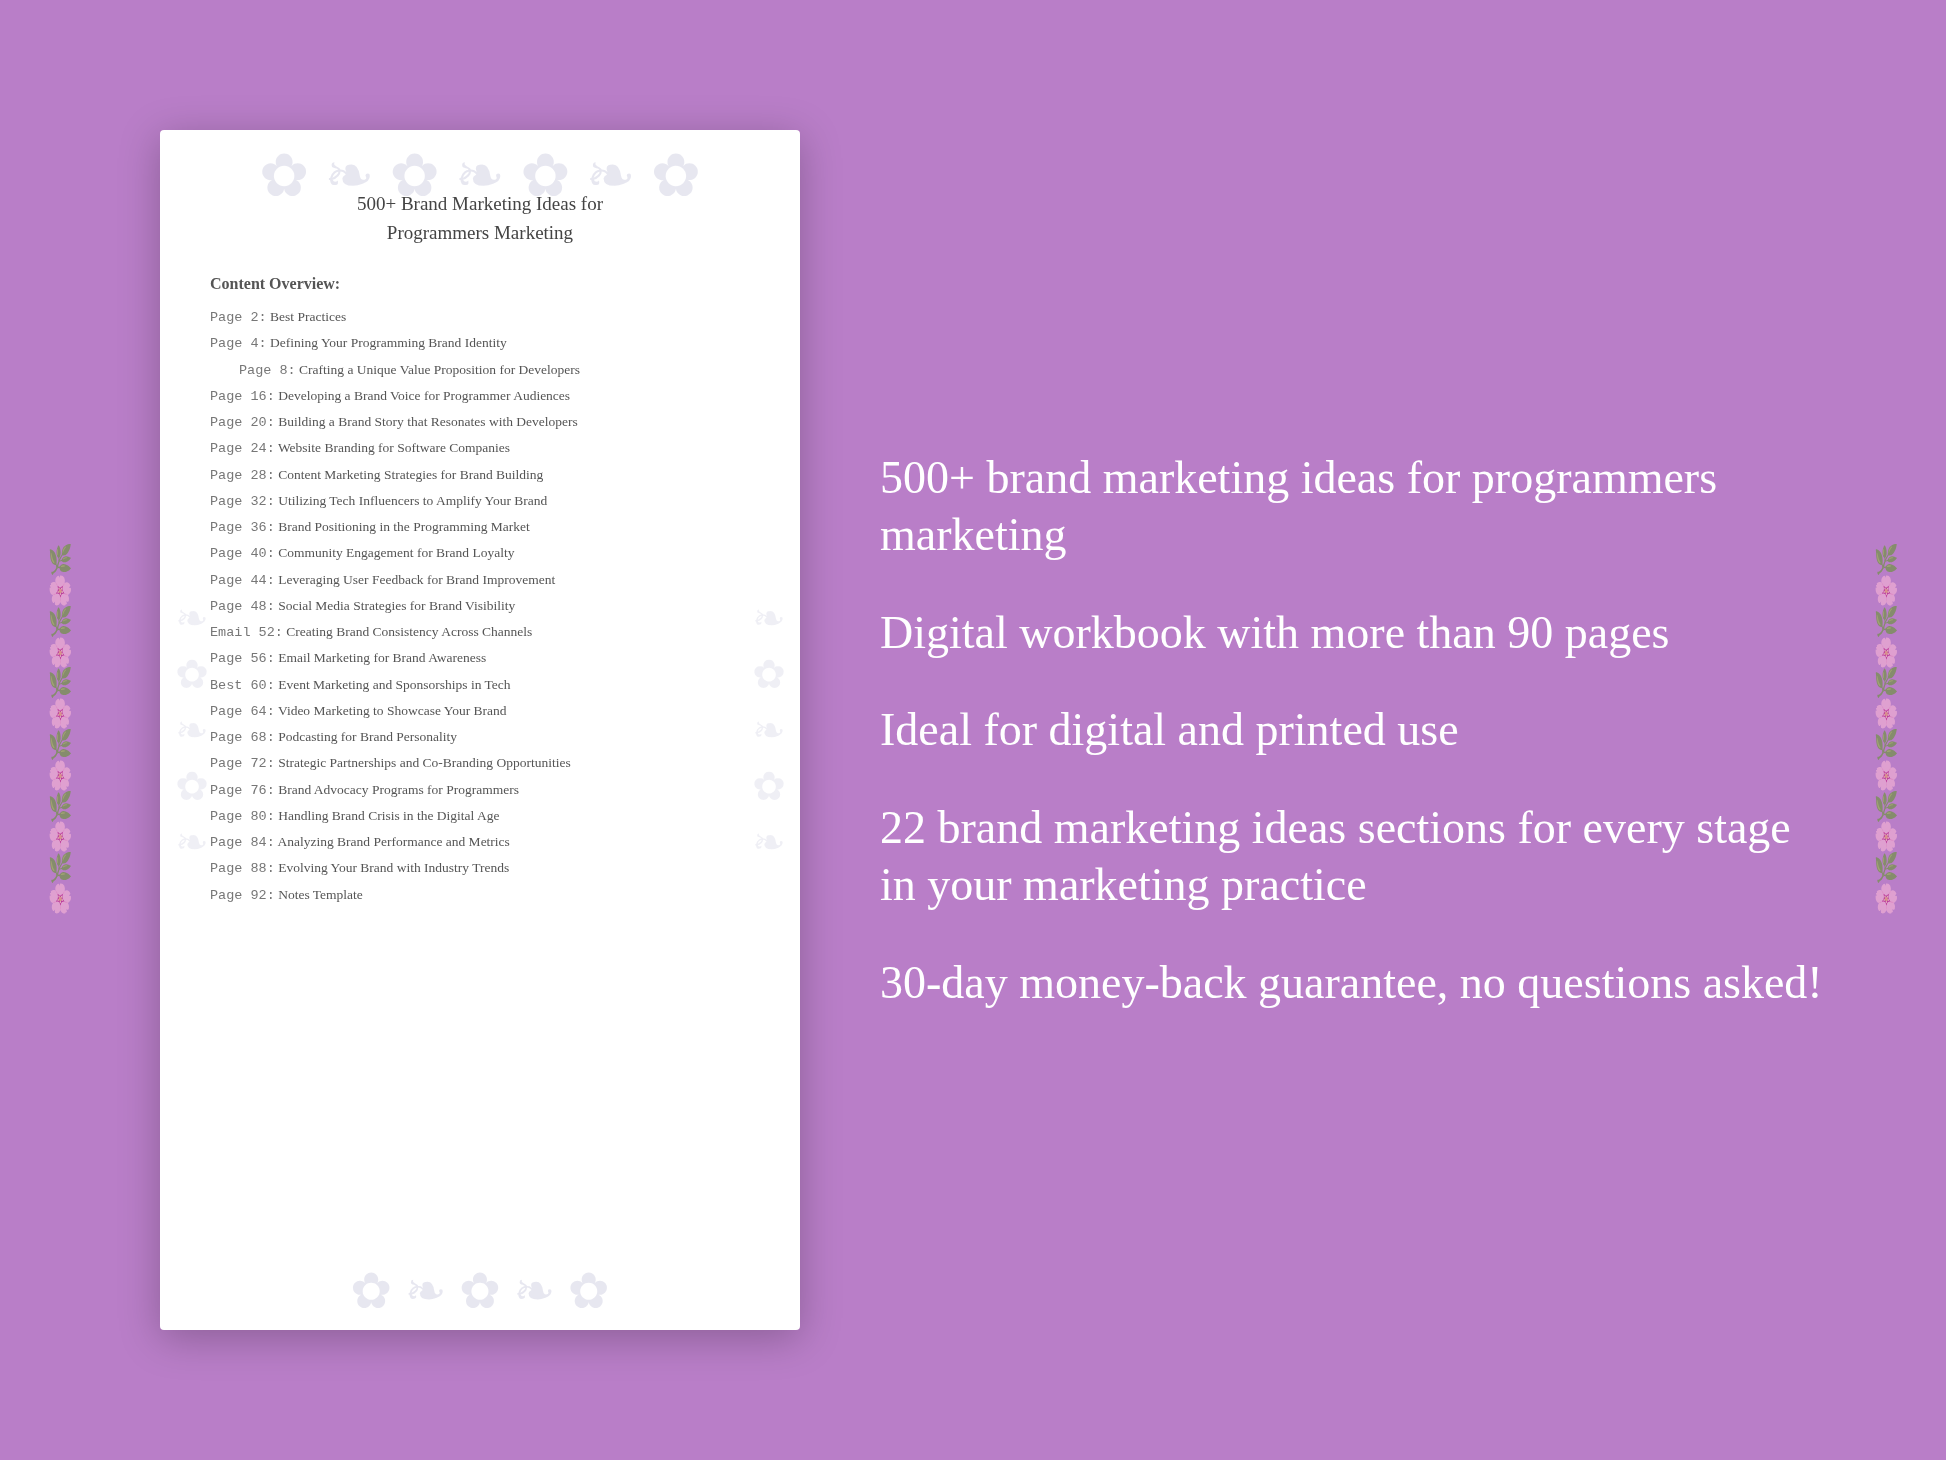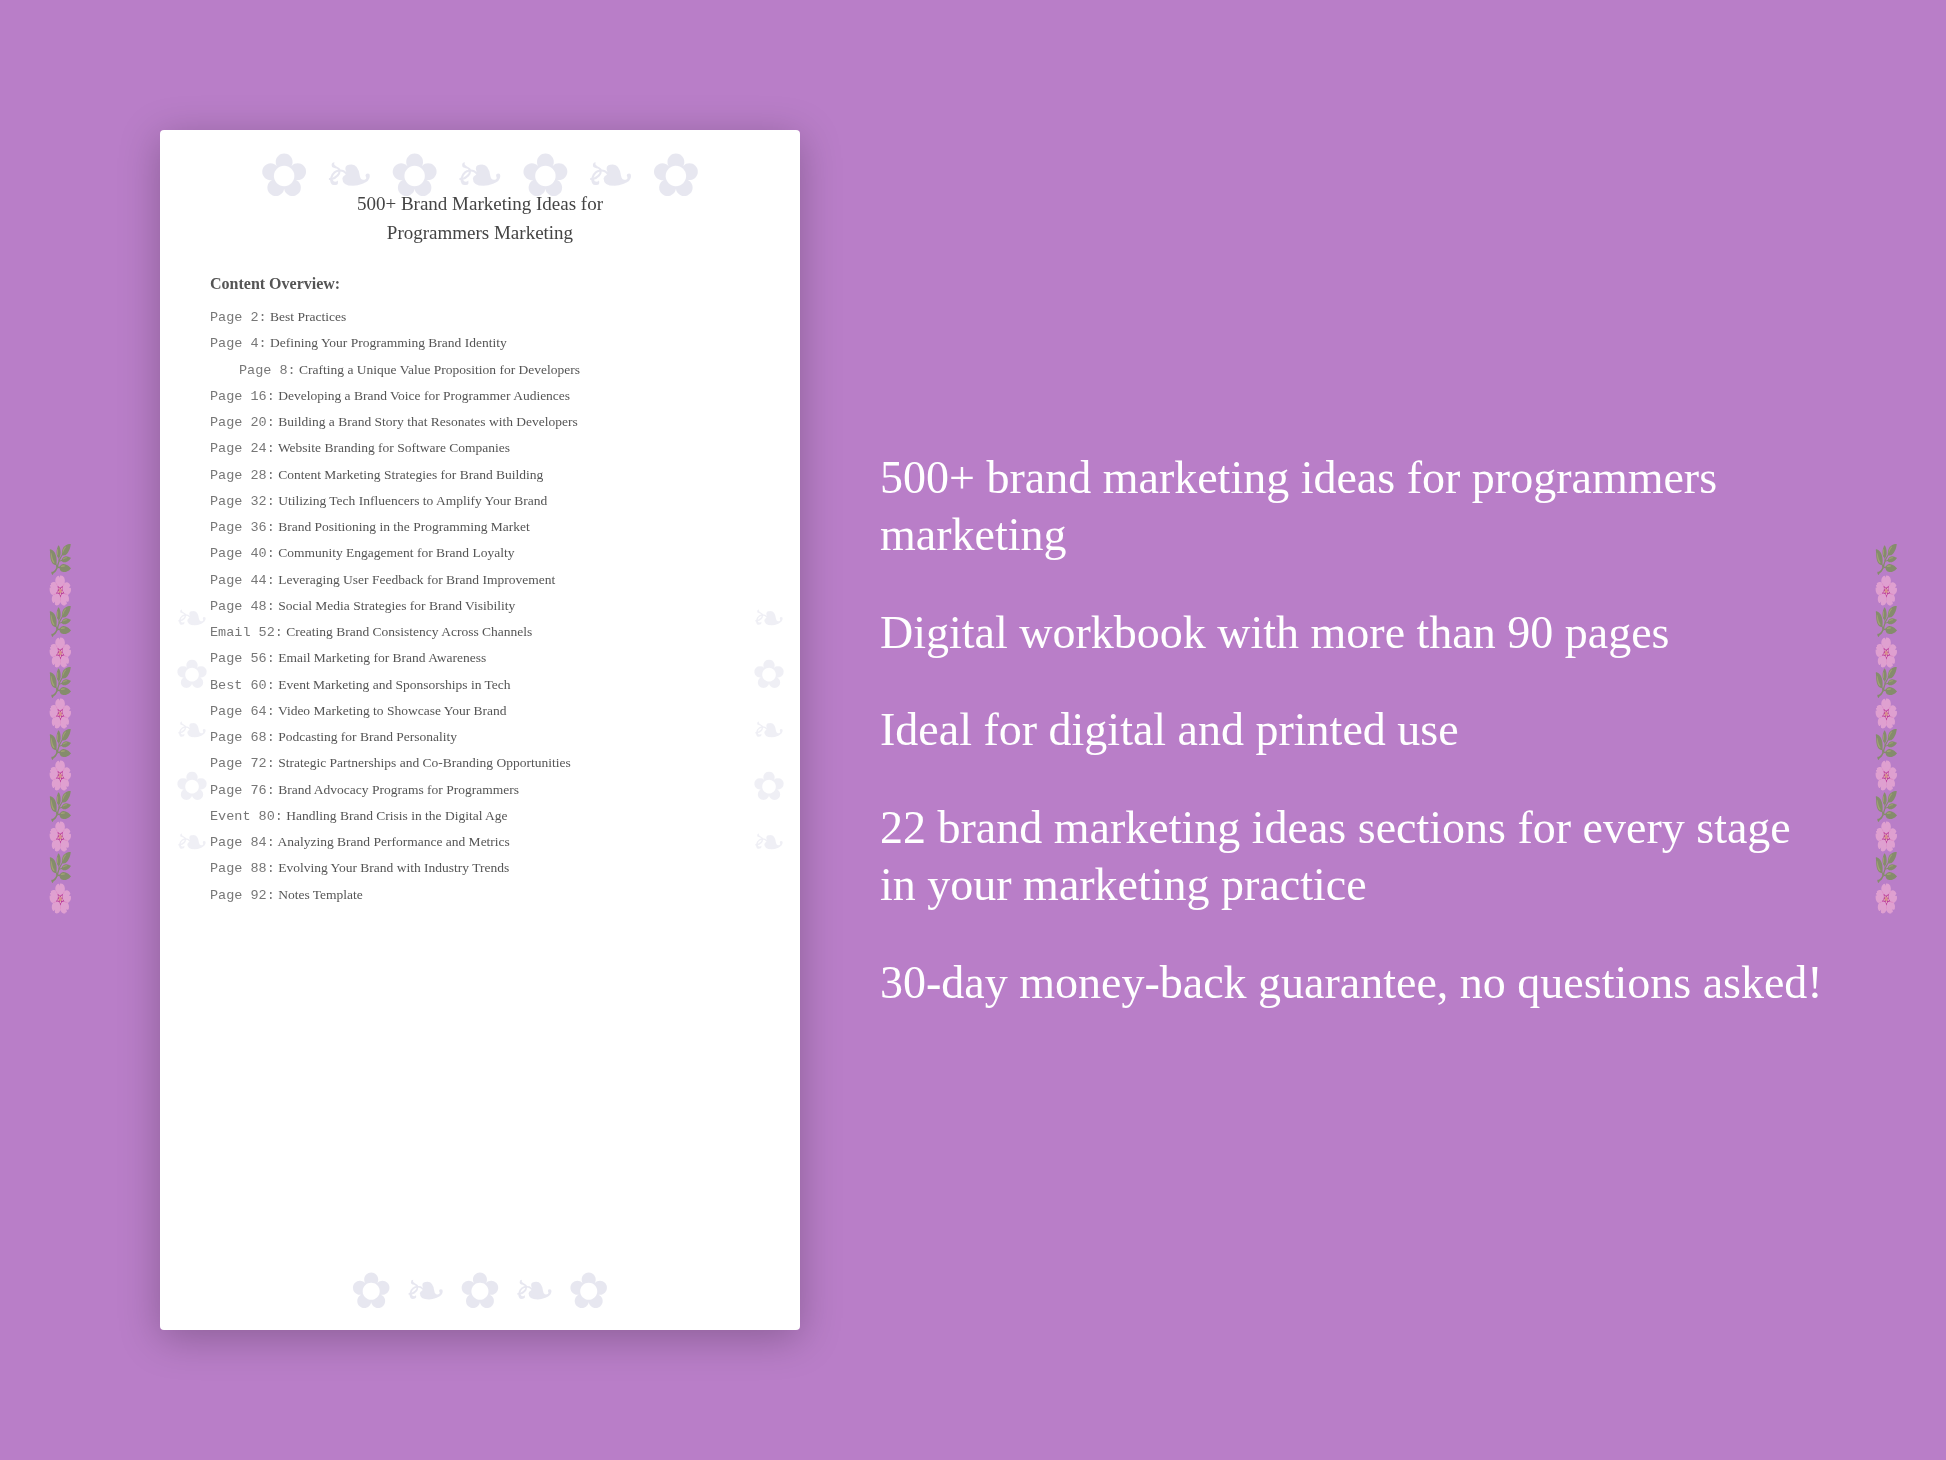--- a/index.html
+++ b/index.html
@@ -228,21 +228,21 @@
         <li class="toc-item"><span style="font-family: 'Courier New', monospace; color:#777;">Page 40:</span>  Community Engagement for Brand Loyalty</li>
         <li class="toc-item"><span style="font-family: 'Courier New', monospace; color:#777;">Page 44:</span>  Leveraging User Feedback for Brand Improvement</li>
         <li class="toc-item"><span style="font-family: 'Courier New', monospace; color:#777;">Page 48:</span>  Social Media Strategies for Brand Visibility</li>
         <li class="toc-item"><span style="font-family: 'Courier New', monospace; color:#777;">Email 52:</span>  Creating Brand Consistency Across Channels</li>
         <li class="toc-item"><span style="font-family: 'Courier New', monospace; color:#777;">Page 56:</span>  Email Marketing for Brand Awareness</li>
         <li class="toc-item"><span style="font-family: 'Courier New', monospace; color:#777;">Best 60:</span>  Event Marketing and Sponsorships in Tech</li>
         <li class="toc-item"><span style="font-family: 'Courier New', monospace; color:#777;">Page 64:</span>  Video Marketing to Showcase Your Brand</li>
         <li class="toc-item"><span style="font-family: 'Courier New', monospace; color:#777;">Page 68:</span>  Podcasting for Brand Personality</li>
         <li class="toc-item"><span style="font-family: 'Courier New', monospace; color:#777;">Page 72:</span>  Strategic Partnerships and Co-Branding Opportunities</li>
         <li class="toc-item"><span style="font-family: 'Courier New', monospace; color:#777;">Page 76:</span>  Brand Advocacy Programs for Programmers</li>
-        <li class="toc-item"><span style="font-family: 'Courier New', monospace; color:#777;">Event 80:</span>  Handling Brand Crisis in the Digital Age</li>
+        <li class="toc-item"><span style="font-family: 'Courier New', monospace; color:#777;">Page 80:</span>  Handling Brand Crisis in the Digital Age</li>
         <li class="toc-item"><span style="font-family: 'Courier New', monospace; color:#777;">Page 84:</span>  Analyzing Brand Performance and Metrics</li>
         <li class="toc-item"><span style="font-family: 'Courier New', monospace; color:#777;">Page 88:</span>  Evolving Your Brand with Industry Trends</li>
         <li class="toc-item"><span style="font-family: 'Courier New', monospace; color:#777;">Page 92:</span>  Notes Template</li>
       </ul>
 
   </div>
 
   <div class="right-panel" id="features-panel">
   <div class="feature-text">500+ brand marketing ideas for programmers marketing</div>
       <div class="feature-text">Digital workbook with more than 90 pages</div>

